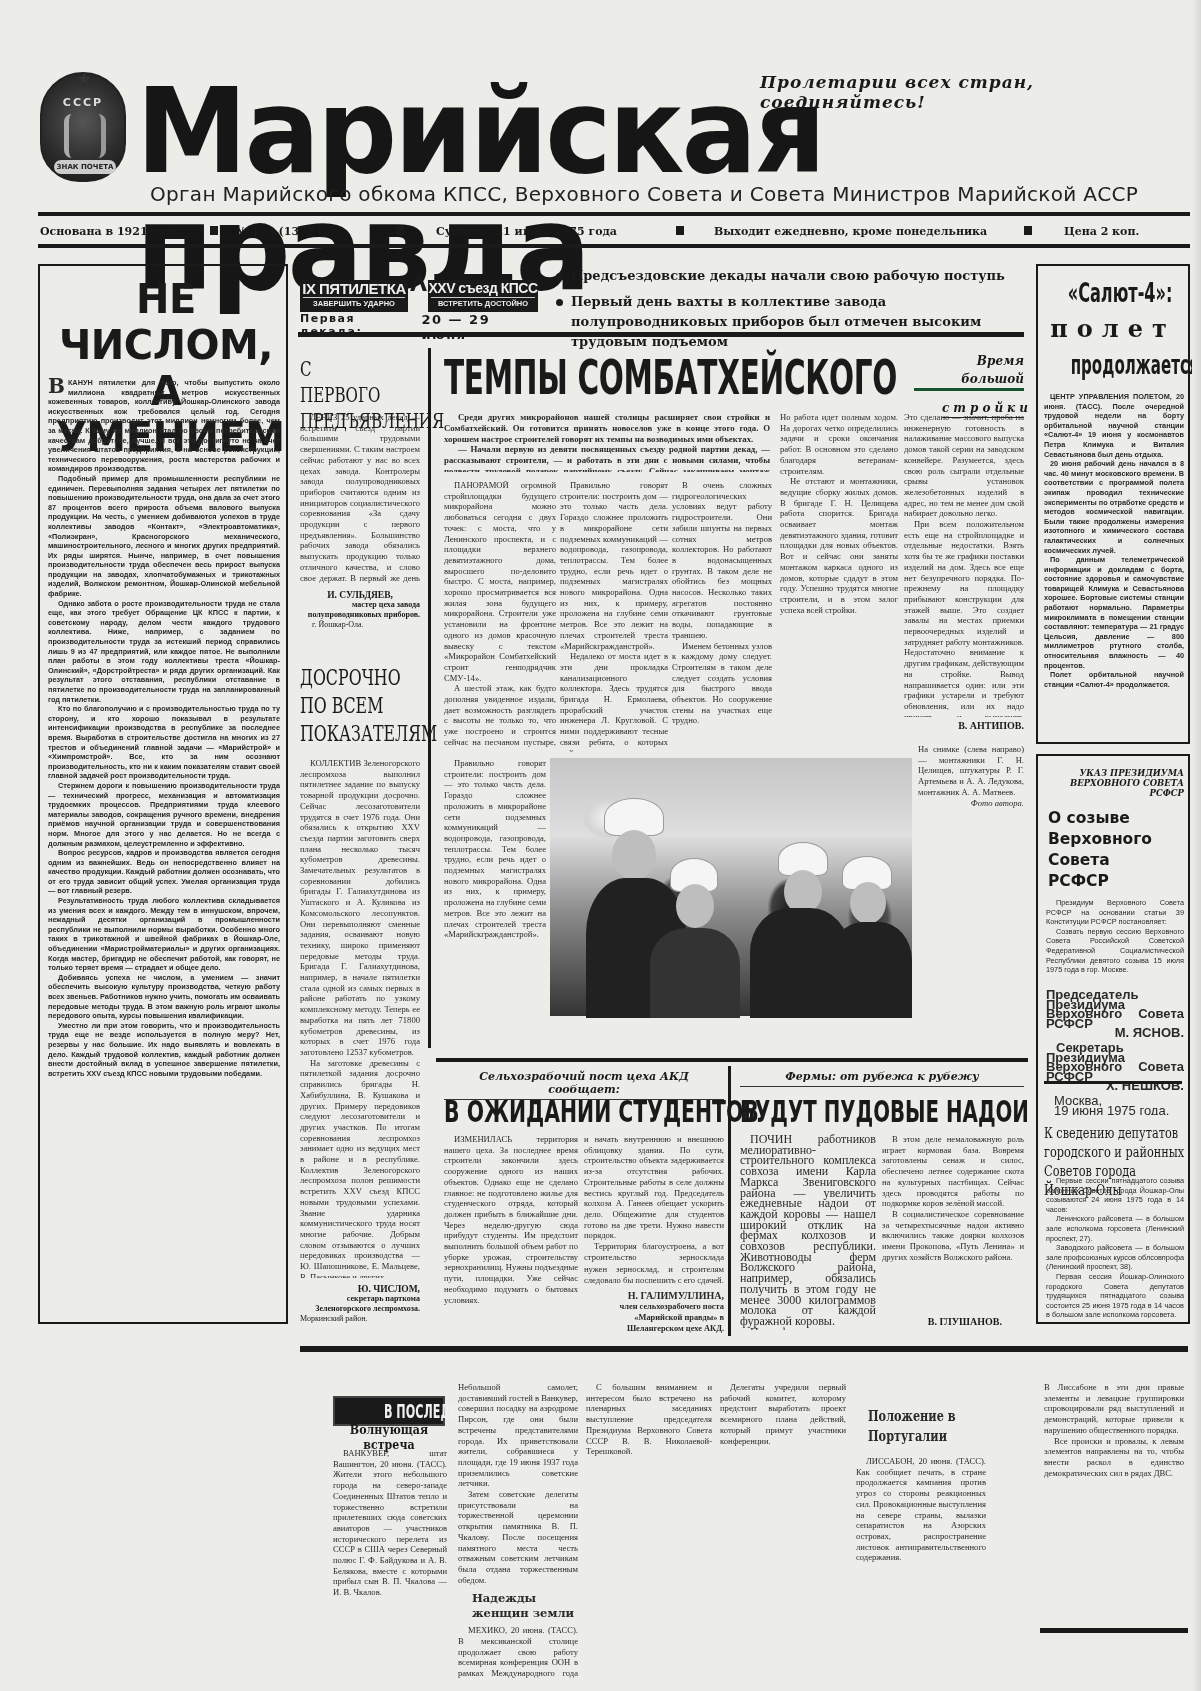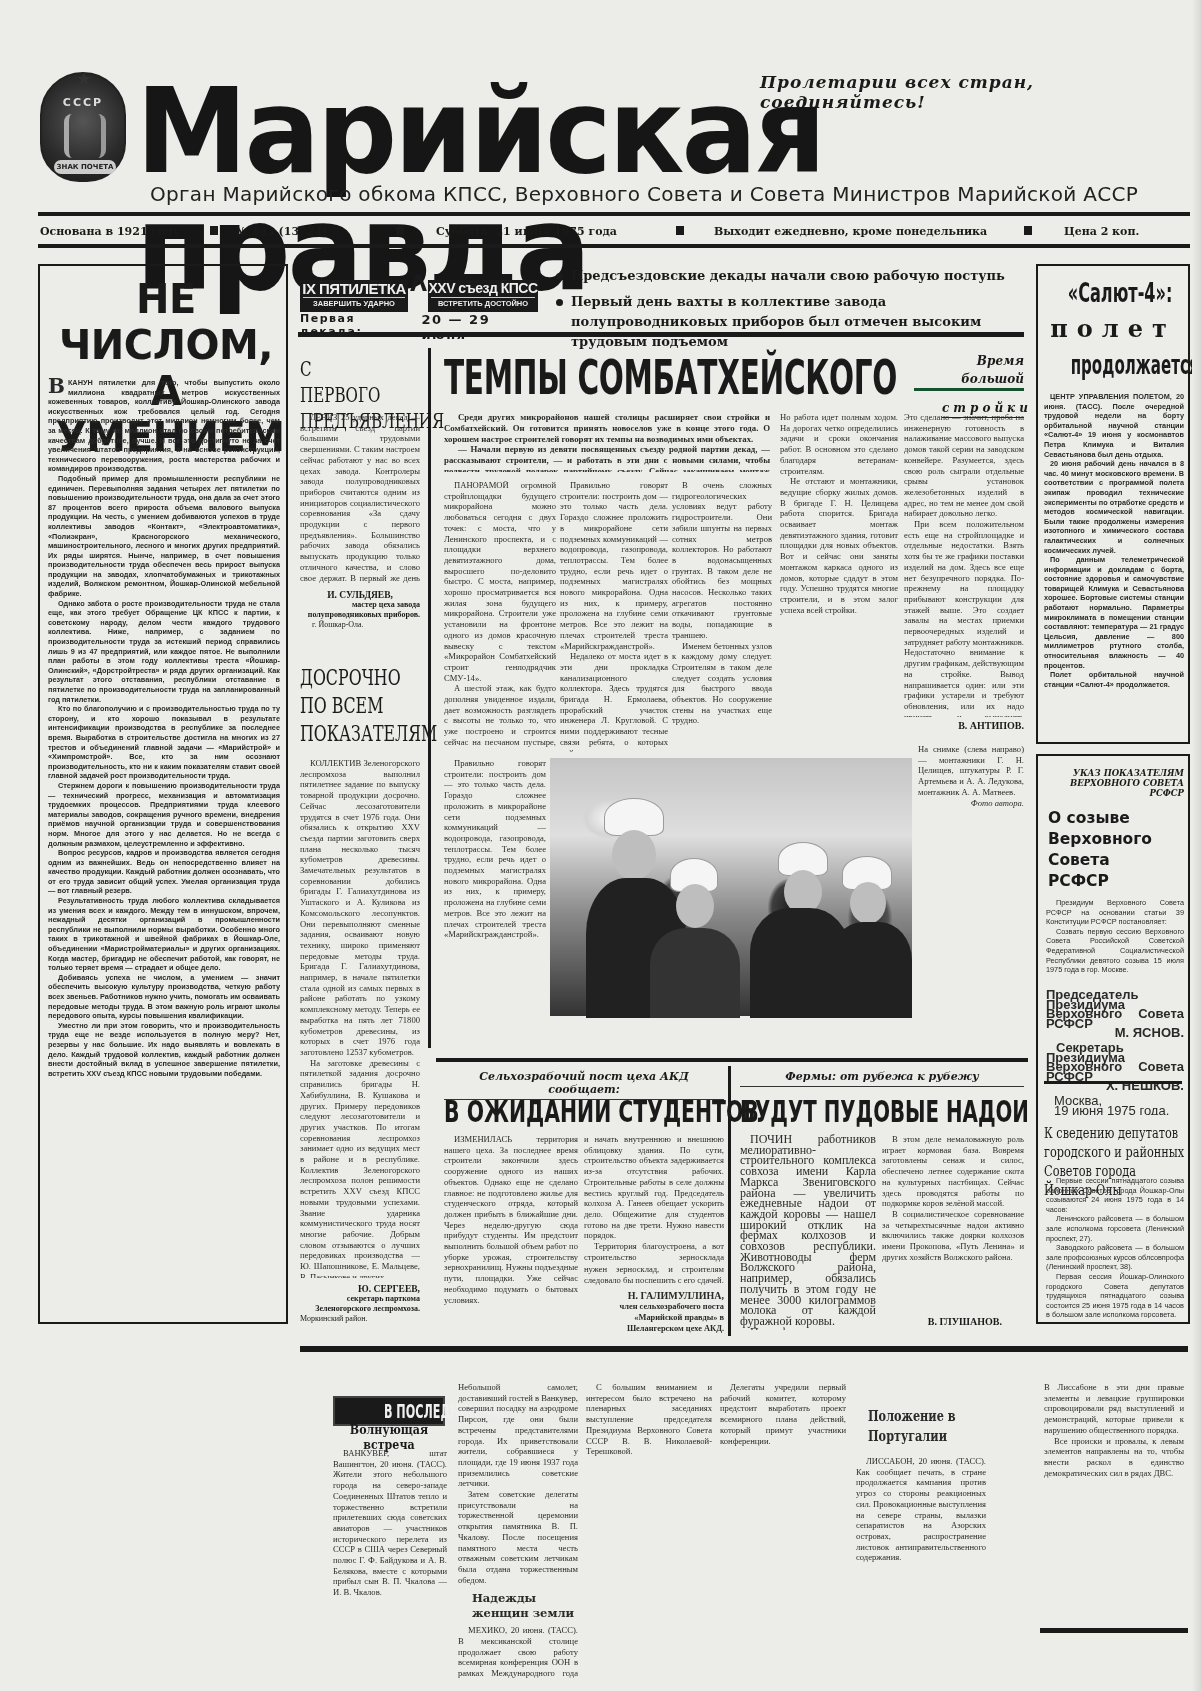--- a/index.html
+++ b/index.html
@@ -125,21 +125,21 @@
   <div class="abs cond-head" style="left:300px; top:664px; width:120px; font: 400 22px/28px 'DejaVu Serif', serif; transform: scaleX(0.72);">
     <div>ДОСРОЧНО</div>
     <div>ПО ВСЕМ</div>
     <div style="white-space:nowrap">ПОКАЗАТЕЛЯМ</div>
   </div>
   <div class="abs txt" style="left:300px; top:758px; width:120px; height:520px; font-size:8.6px; line-height:10.7px;">
     <p style="text-indent:10px">КОЛЛЕКТИВ Зеленогорского леспромхоза выполнил пятилетнее задание по выпуску товарной продукции досрочно. Сейчас лесозаготовители трудятся в счет 1976 года. Они обязались к открытию XXV съезда партии заготовить сверх плана несколько тысяч кубометров древесины. Замечательных результатов в соревновании добились бригады Г. Галиахутдинова из Уштаского и А. Куликова из Комсомольского лесопунктов. Они перевыполняют сменные задания, осваивают новую технику, широко применяют передовые методы труда. Бригада Г. Галиахутдинова, например, в начале пятилетки стала одной из самых первых в районе работать по узкому комплексному методу. Теперь ее выработка на пять лет 71800 кубометров древесины, из которых в счет 1976 года заготовлено 12537 кубометров.</p>
     <p style="text-indent:10px">На заготовке древесины с пятилеткой задания досрочно справились бригады Н. Хабибуллина, В. Кушакова и других. Примеру передовиков следуют лесозаготовители и других участков. По итогам соревнования леспромхоз занимает одно из ведущих мест в районе и в республике. Коллектив Зеленогорского леспромхоза полон решимости встретить XXV съезд КПСС новыми трудовыми успехами. Звание ударника коммунистического труда носят многие рабочие. Добрым словом отзываются о лучших передовиках производства — Ю. Шапошникове, Е. Мальцеве, В. Пасынкове и других.</p>
   </div>
   <div class="abs" style="left:300px; top:1284px; width:120px; font: 8px/10px 'Liberation Serif', serif; text-align:right;">
-    <div style="font-weight:bold; font-size:9.5px;">Ю. СЕРГЕЕВ,</div>
+    <div style="font-weight:bold; font-size:9.5px;">Ю. ЧИСЛОМ,</div>
     <div style="font-weight:bold">секретарь парткома Зеленогорского леспромхоза.</div>
     <div style="text-align:left">Моркинский район.</div>
   </div>
   <div class="vrule" style="left:428px; top:348px; height:700px;"></div>
 
   <div class="abs" style="left:914px; top:352px; width:110px; text-align:right; font: italic bold 12px/18px 'DejaVu Serif', serif;">
     <div style="border-bottom:3px solid #14532d;">Время большой</div>
     <div style="letter-spacing:4px; border-bottom:1px solid #222; margin-top:8px; margin-left:28px;">стройки</div>
   </div>
   <div class="abs" style="left:444px; top:350px; white-space:nowrap; font: 700 48px/54px 'DejaVu Sans', sans-serif; transform: scaleX(0.615); transform-origin:left top; letter-spacing:-0.5px;">ТЕМПЫ СОМБАТХЕЙСКОГО</div>
@@ -199,21 +199,21 @@
     <div style="font: 700 26px/34px 'DejaVu Sans', sans-serif; transform:scaleX(0.58); white-space:nowrap;">продолжается</div>
   </div>
   <div class="abs txt-sans" style="left:1044px; top:392px; width:140px; height:348px; font-size:7.3px; line-height:9.6px;">
     <p style="text-indent:6px"><span>ЦЕНТР УПРАВЛЕНИЯ ПОЛЕТОМ, 20 июня. (ТАСС).</span> <span>После очередной трудовой недели на борту орбитальной научной станции «Салют-4» 19 июня у космонавтов Петра Климука и Виталия Севастьянова был день отдыха.</span></p>
     <p style="text-indent:6px">20 июня рабочий день начался в 8 час. 40 минут московского времени. В соответствии с программой полета экипаж проводил технические эксперименты по отработке средств и методов космической навигации. Были также продолжены измерения изотопного и химического состава галактических и солнечных космических лучей.</p>
     <p style="text-indent:6px">По данным телеметрической информации и докладам с борта, состояние здоровья и самочувствие товарищей Климука и Севастьянова хорошее. Бортовые системы станции работают нормально. Параметры микроклимата в помещении станции составляют: температура — 21 градус Цельсия, давление — 800 миллиметров ртутного столба, относительная влажность — 40 процентов.</p>
     <p style="text-indent:6px">Полет орбитальной научной станции «Салют-4» продолжается.</p>
   </div>
 
   <div class="box" style="left:1036px; top:754px; width:154px; height:570px;"></div>
-  <div class="abs" style="left:1044px; top:768px; width:140px; text-align:right; font: italic bold 8.5px/10px 'DejaVu Serif', serif;">УКАЗ ПОКАЗАТЕЛЯМ ВЕРХОВНОГО СОВЕТА РСФСР</div>
+  <div class="abs" style="left:1044px; top:768px; width:140px; text-align:right; font: italic bold 8.5px/10px 'DejaVu Serif', serif;">УКАЗ ПРЕЗИДИУМА ВЕРХОВНОГО СОВЕТА РСФСР</div>
   <div class="abs" style="left:1048px; top:808px; width:136px; font: 700 15.5px/21px 'DejaVu Sans', sans-serif;">
     <div>О созыве</div>
     <div>Верховного</div>
     <div>Совета</div>
     <div>РСФСР</div>
   </div>
   <div class="abs txt-sans" style="left:1046px; top:898px; width:138px; height:90px; font-weight:normal; font-size:7.3px; line-height:9.6px;">
     <p style="text-indent:10px">Президиум Верховного Совета РСФСР на основании статьи 39 Конституции РСФСР постановляет:</p>
     <p style="text-indent:10px">Созвать первую сессию Верховного Совета Российской Советской Федеративной Социалистической Республики девятого созыва 15 июля 1975 года в гор. Москве.</p>
   </div>

